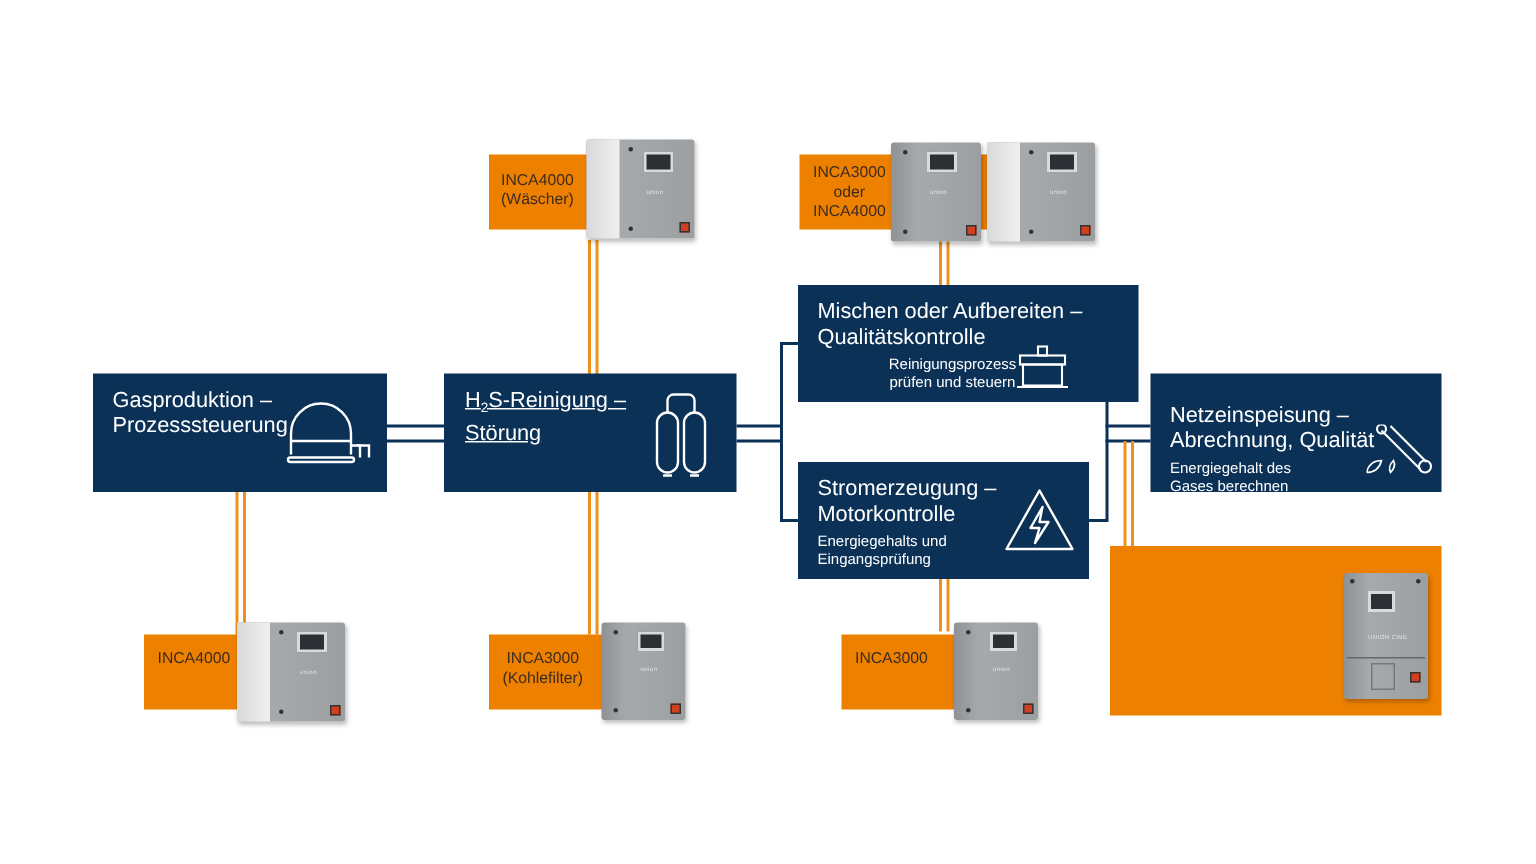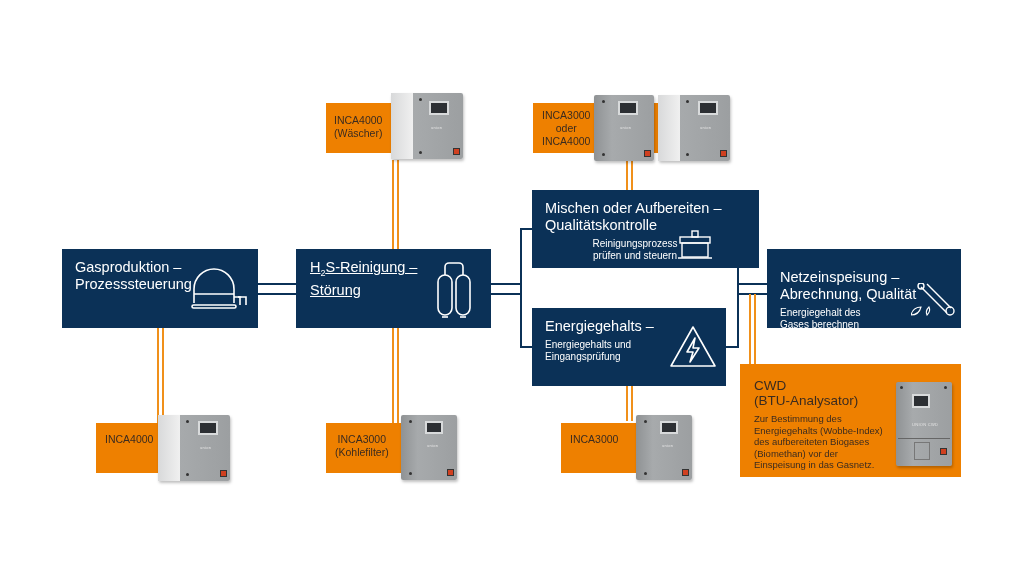--- a/index.html
+++ b/index.html
@@ -109,21 +109,22 @@
       <rect x="4" y="7" width="30" height="6"></rect>
       <rect x="6" y="13" width="26" height="14"></rect>
       <line x1="2" y1="28" x2="36" y2="28"></line>
     </svg>
   </div>
 </div>
 
 <div class="abs navy" style="left:532px;top:308px;width:194px;height:78px;">
   <div class="abs" style="left:13px;top:10px;width:140px;">
     <div class="box-title">
-      <div>Energiegehalts –</div>
+      <div>Stromerzeugung –</div>
+      <div>Motorkontrolle</div>
     </div>
     <div class="box-sub" style="margin-top:4px;">
       <div>Energiegehalts und</div>
       <div>Eingangsprüfung</div>
     </div>
   </div>
   <div class="abs icon" style="left:136px;top:16px;">
     <svg width="50" height="46" viewBox="0 0 50 46" fill="none" stroke="#fff" stroke-width="1.6" stroke-linejoin="round">
       <path d="M25 3 L47 42 H3 Z"></path>
       <path d="M27 14 L19 28 H25 L22 38 L31 24 H25 Z"></path>
@@ -227,33 +228,20 @@
 </div>
 <div class="device" style="left:636px;top:415px;width:56px;height:65px;">
   <div class="screen" style="left:24px;top:6px;width:14px;height:9px;"></div>
   <div class="dot" style="left:8px;top:5px;"></div>
     <div class="dot" style="left:8px;top:57px;"></div>
   <div class="logo" style="left:26px;top:28px;">union</div>
   <div class="btn" style="left:46px;top:54px;"></div>
 </div>
 
 <div class="abs orange" style="left:740px;top:364px;width:221px;height:113px;">
-  <div class="abs" style="left:14px;top:14px;width:150px;">
-    <div style="font-size:13.5px;line-height:15px;color:#3b2b1f;">
-      <div>CWD</div>
-      <div>(BTU-Analysator)</div>
-    </div>
-    <div style="font-size:9.5px;line-height:11.5px;color:#3b2b1f;margin-top:5px;white-space:nowrap;">
-      <div>Zur Bestimmung des</div>
-      <div>Energiegehalts (Wobbe-Index)</div>
-      <div>des aufbereiteten Biogases</div>
-      <div>(Biomethan) vor der</div>
-      <div>Einspeisung in das Gasnetz.</div>
-    </div>
-  </div>
   <div class="device" style="left:156px;top:18px;width:56px;height:84px;">
     <div class="screen" style="left:16px;top:12px;width:14px;height:10px;"></div>
     <div class="dot" style="left:4px;top:4px;"></div>
       <div class="dot" style="left:48px;top:4px;"></div>
     <div class="logo" style="left:16px;top:40px;">UNION CWD</div>
     <div style="position:absolute;left:2px;right:2px;top:56px;height:1px;background:#666;"></div>
     <div style="position:absolute;left:18px;top:60px;width:14px;height:16px;border:1px solid #777;"></div>
     <div class="btn" style="left:44px;top:66px;"></div>
   </div>
 </div>

